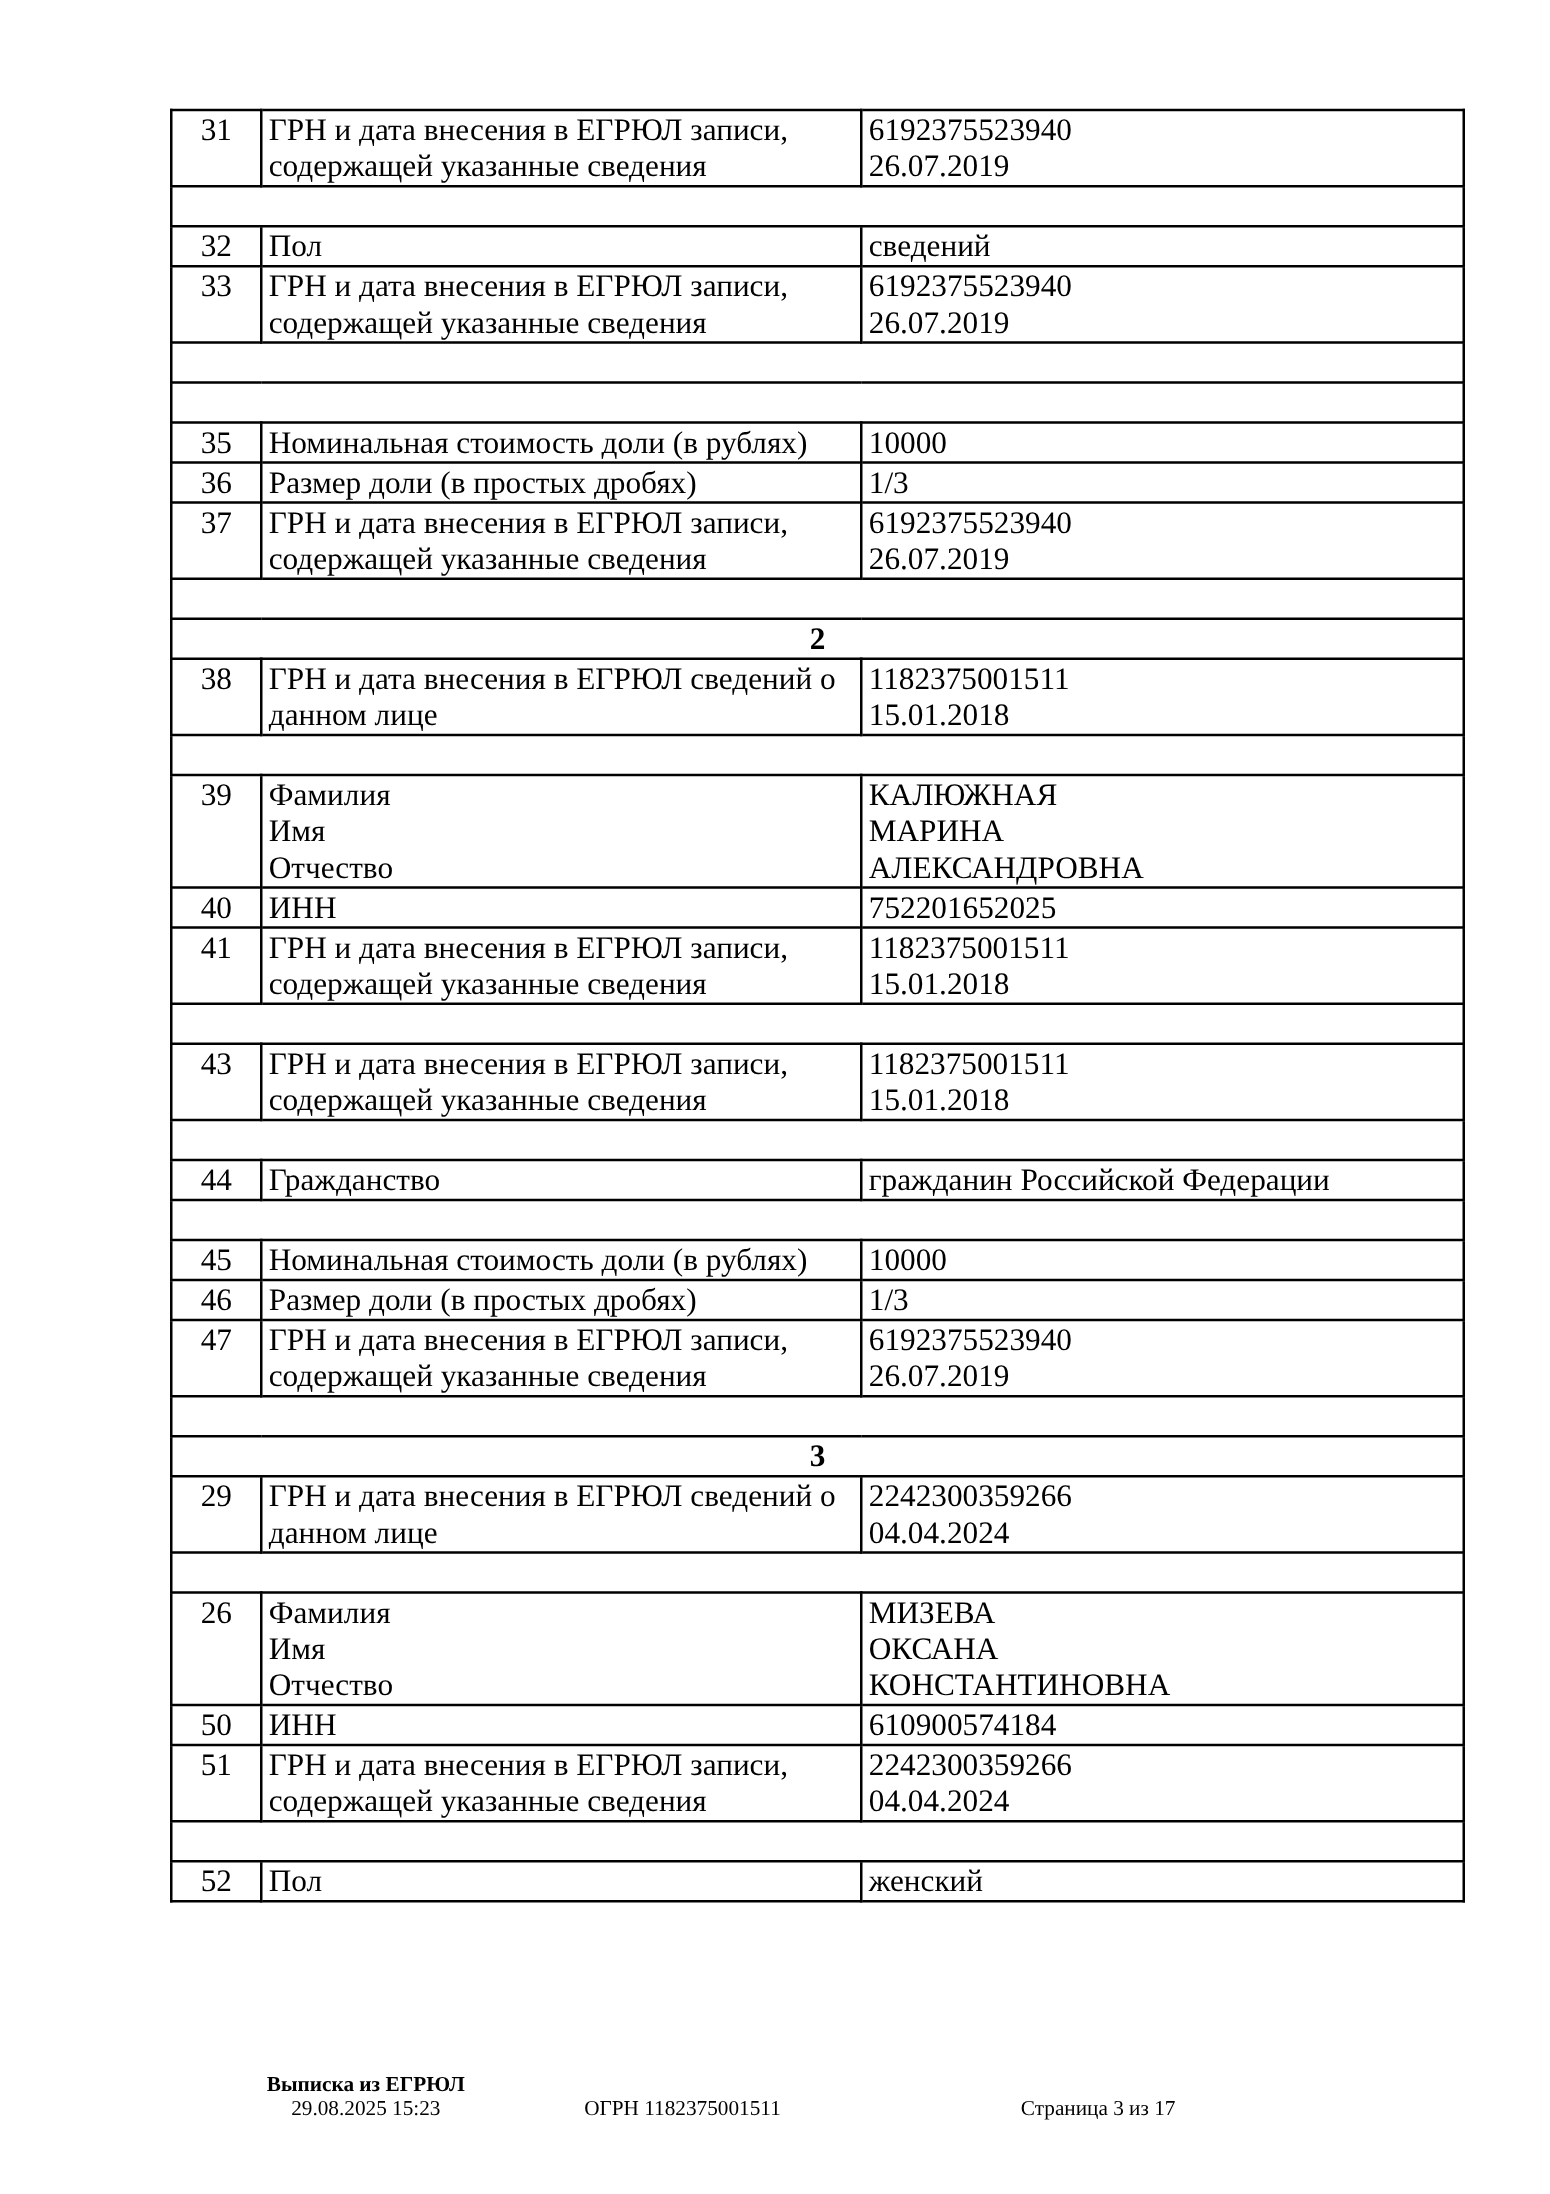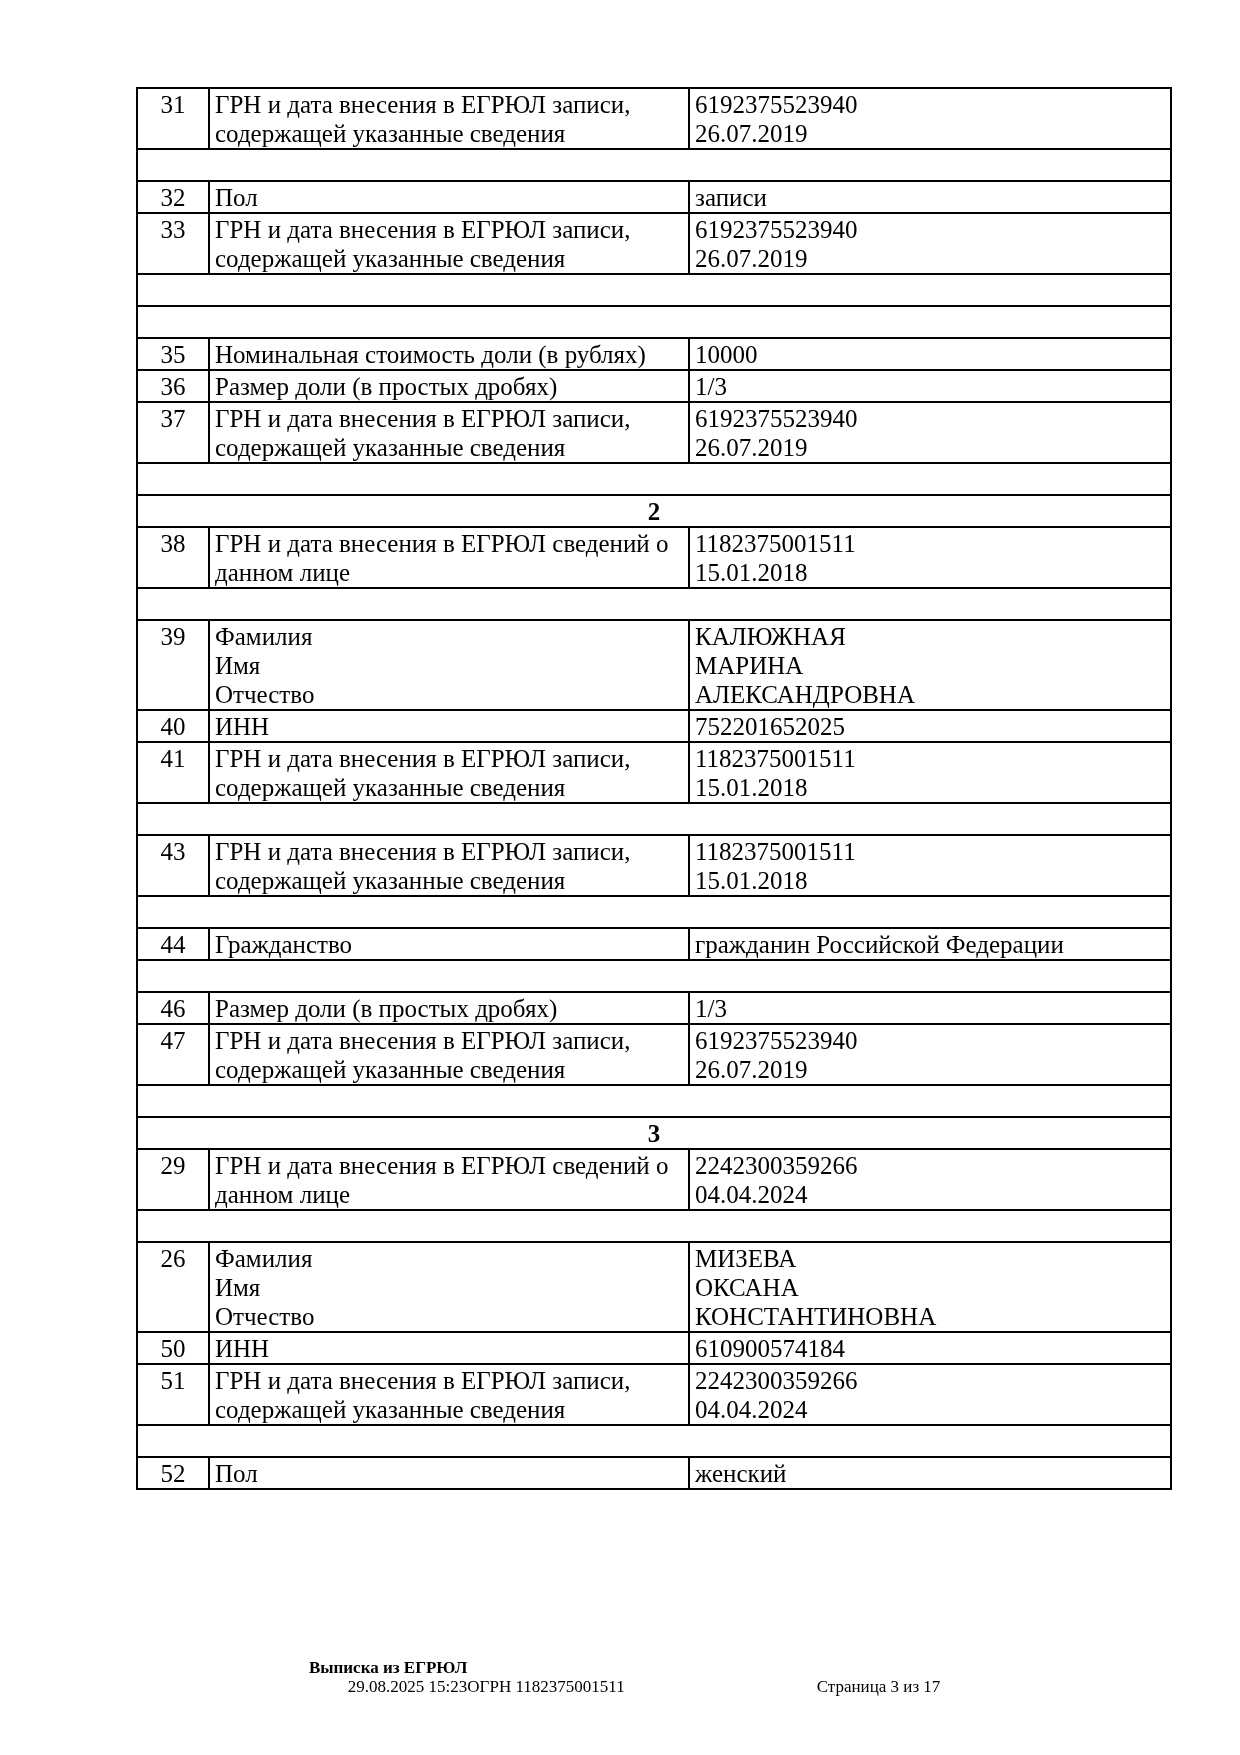--- a/index.html
+++ b/index.html
@@ -53,21 +53,21 @@
   .footer{
     position:absolute;
     left:118px;
     right:74px;
     top:1658px;
     display:flex;
     align-items:flex-end;
     font-size:17px;
     line-height:19px;
   }
-  .footer-left{flex:1;text-align:right;}
+  .footer-left{flex:1;text-align:center;}
   .footer-center{flex:1;text-align:left;}
   .footer-right{flex:1;text-align:left;}
   .footer-doc-type{font-weight:bold;}
 </style>
 </head>
 <body>
 
 <div class="table-wrap">
   <table class="egrul">
     <colgroup>
@@ -82,21 +82,21 @@
 содержащей указанные сведения</td>
           <td class="cell-value">6192375523940
 26.07.2019</td>
         </tr>
         <tr class="spacer-row">
           <td colspan="3"></td>
         </tr>
         <tr class="field-row">
           <td class="cell-num">32</td>
           <td class="cell-label">Пол</td>
-          <td class="cell-value">записи</td>
+          <td class="cell-value">сведений</td>
         </tr>
         <tr class="field-row">
           <td class="cell-num">33</td>
           <td class="cell-label">ГРН и дата внесения в ЕГРЮЛ записи,
 содержащей указанные сведения</td>
           <td class="cell-value">6192375523940
 26.07.2019</td>
         </tr>
         <tr class="spacer-row">
           <td colspan="3"></td>
@@ -171,20 +171,25 @@
         <tr class="spacer-row">
           <td colspan="3"></td>
         </tr>
         <tr class="field-row">
           <td class="cell-num">44</td>
           <td class="cell-label">Гражданство</td>
           <td class="cell-value">гражданин Российской Федерации</td>
         </tr>
         <tr class="spacer-row">
           <td colspan="3"></td>
+        </tr>
+        <tr class="field-row">
+          <td class="cell-num">45</td>
+          <td class="cell-label">Номинальная стоимость доли (в рублях)</td>
+          <td class="cell-value">10000</td>
         </tr>
         <tr class="field-row">
           <td class="cell-num">46</td>
           <td class="cell-label">Размер доли (в простых дробях)</td>
           <td class="cell-value">1/3</td>
         </tr>
         <tr class="field-row">
           <td class="cell-num">47</td>
           <td class="cell-label">ГРН и дата внесения в ЕГРЮЛ записи,
 содержащей указанные сведения</td>

